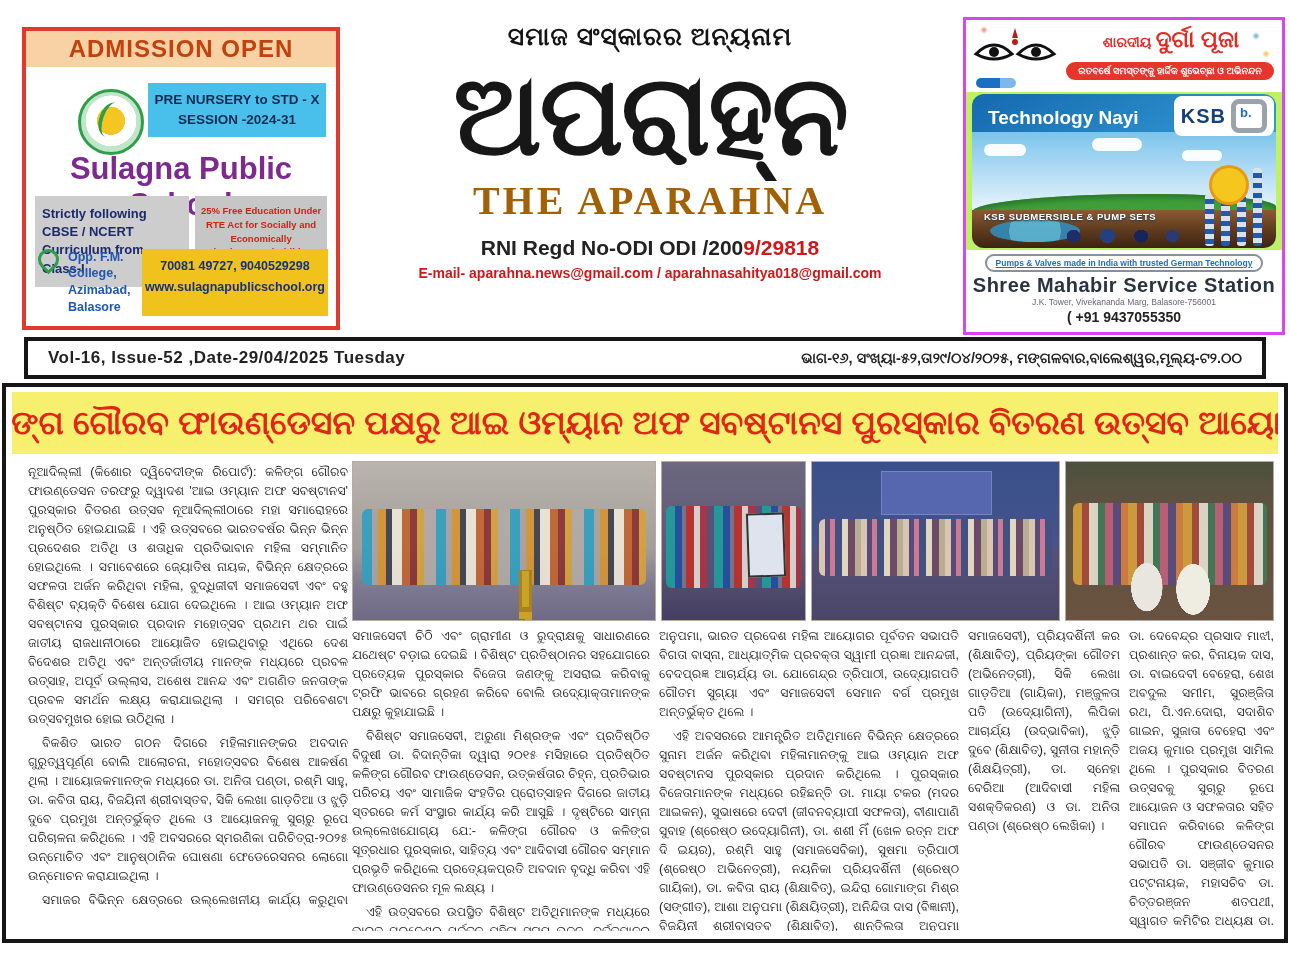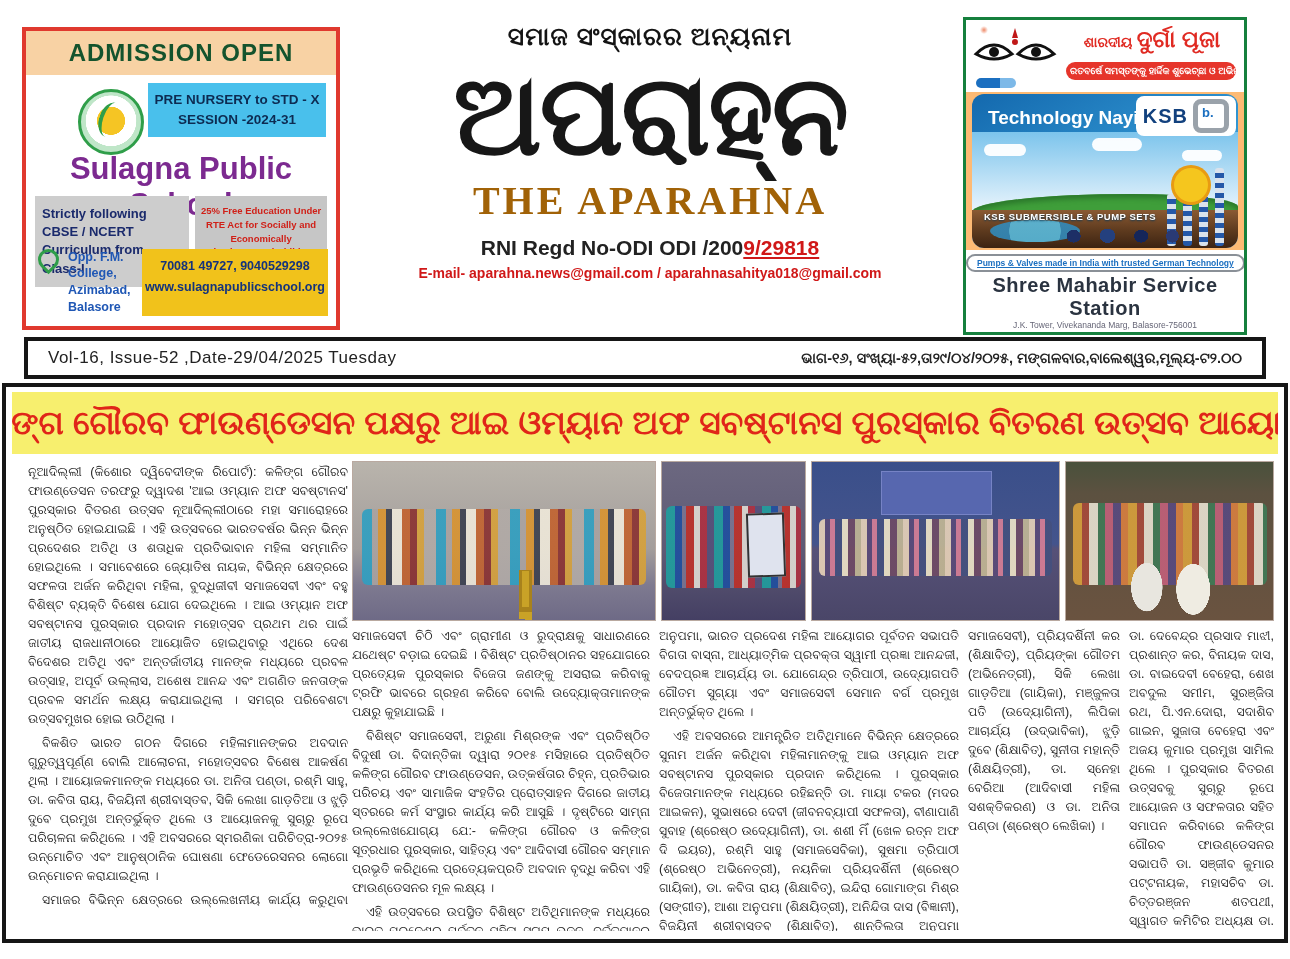--- a/index.html
+++ b/index.html
@@ -2,22 +2,22 @@
 <html><head>
 <meta charset="utf-8">
 <style>
   html,body{margin:0;padding:0;background:#e9e9e9;}
   #page{position:relative;width:1290px;height:959px;background:#ffffff;overflow:hidden;
         font-family:"Liberation Sans","DejaVu Sans",sans-serif;color:#1c1c1c;}
 
   
   #left-ad{position:absolute;left:22px;top:27px;width:318px;height:303px;
            border:4px solid #e0392e;background:#fff;box-sizing:border-box;}
-  .ad-band{height:44px;background:#f8d2a4;display:flex;align-items:center;justify-content:center;
-           color:#14532d;font-weight:bold;font-size:24px;letter-spacing:1px;}
+  .ad-band{height:36px;background:#f8d2a4;display:flex;align-items:center;justify-content:center;
+           color:#c2410c;font-weight:bold;font-size:24px;letter-spacing:1px;}
   .school-logo{position:absolute;left:52px;top:58px;width:60px;height:60px;border-radius:50%;
            border:3px solid #2f9e49;
            background:radial-gradient(circle at 50% 48%, #f5c524 0 32%, #ffffff 33% 58%, #bfe6c8 59% 100%);}
   .school-logo:after{content:"";position:absolute;left:18px;top:10px;width:20px;height:36px;
            border-left:4px solid #2f9e49;border-radius:50%;transform:rotate(18deg);}
   .nursery-box{position:absolute;right:10px;top:52px;width:178px;height:54px;background:#49c0ec;
            color:#0d2b52;font-weight:bold;font-size:13.5px;line-height:1.45;
            display:flex;flex-direction:column;align-items:center;justify-content:center;text-align:center;}
   .school-name{position:absolute;left:0;top:120px;width:100%;text-align:center;
            color:#7c2a90;font-size:31px;font-weight:bold;}
@@ -34,26 +34,26 @@
            text-align:center;padding:7px 3px;line-height:1.7;}
 
   
   #masthead{position:absolute;left:348px;top:22px;width:604px;text-align:center;}
   .tagline{font-size:25px;font-weight:bold;color:#141414;letter-spacing:1px;}
   .main-title{font-size:112px;font-weight:bold;color:#171717;line-height:1.15;letter-spacing:-2px;
            white-space:nowrap;overflow:hidden;}
   .eng-title{font-family:"Liberation Serif","DejaVu Serif",serif;font-size:40px;font-weight:bold;
            letter-spacing:3px;color:#a16207;margin-top:-4px;}
   .rni{font-size:21px;font-weight:bold;margin-top:12px;color:#222;}
-  .rni .red{color:#d01818;text-decoration:underline;}
+  .rni .red{color:#d01818;}
   .email{font-size:14px;font-weight:bold;color:#d01818;margin-top:5px;}
 
   
-  #right-ad{position:absolute;left:963px;top:17px;width:284px;height:318px;
-           border:3px solid #15803d;background:#fdba74;box-sizing:border-box;overflow:hidden;}
+  #right-ad{position:absolute;left:963px;top:17px;width:322px;height:318px;
+           border:3px solid #d946ef;background:#bef264;box-sizing:border-box;overflow:hidden;}
   .durga-strip{position:relative;height:72px;background:
            radial-gradient(3px 3px at 18px 10px,#e86,transparent 4px),
            radial-gradient(3px 3px at 290px 16px,#6ac,transparent 4px),
            radial-gradient(3px 3px at 260px 50px,#e3b,transparent 4px),
            radial-gradient(3px 3px at 300px 34px,#fb3,transparent 4px),
            #ffffff;}
   .eyes-svg{position:absolute;left:6px;top:6px;}
   .durga-title{position:absolute;left:98px;top:6px;right:4px;text-align:center;color:#e02a22;
            font-weight:bold;white-space:nowrap;}
   .durga-title .small{font-size:14px;}
@@ -103,21 +103,21 @@
   .pill{display:inline-block;margin-top:4px;border:2px solid #8a9097;border-radius:12px;
            padding:2px 9px;color:#1b6fc0;font-size:8.5px;font-weight:bold;white-space:nowrap;text-decoration:underline;}
   .station-name{font-size:20px;font-weight:bold;color:#2a3340;letter-spacing:.5px;margin-top:2px;}
   .station-addr{font-size:8.5px;color:#667;}
   .station-phone{font-size:14px;font-weight:bold;color:#222;margin-top:2px;}
 
   
   #vol-strip{position:absolute;left:24px;top:337px;width:1242px;height:42px;
            border:4px solid #161616;box-sizing:border-box;background:#fff;
            display:flex;justify-content:space-between;align-items:center;padding:0 20px;}
-  .vol-left{font-weight:normal;font-size:17px;color:#222;letter-spacing:.5px;}
+  .vol-left{font-weight:bold;font-size:17px;color:#222;letter-spacing:.5px;}
   .vol-right{font-weight:bold;font-size:14.5px;color:#222;}
 
   
   #body-frame{position:absolute;left:2px;top:383px;width:1286px;height:560px;
            border:4px solid #161616;box-sizing:border-box;background:#fff;}
   #headline-band{position:absolute;left:6px;right:6px;top:5px;height:62px;background:#f7ef6e;
            display:flex;align-items:center;justify-content:center;overflow:hidden;}
   #headline-band .hl{color:#e02519;font-weight:bold;font-size:33px;white-space:nowrap;}
 
   .body-col{font-size:12.5px;line-height:1.52;text-align:justify;color:#222;overflow:hidden;}

